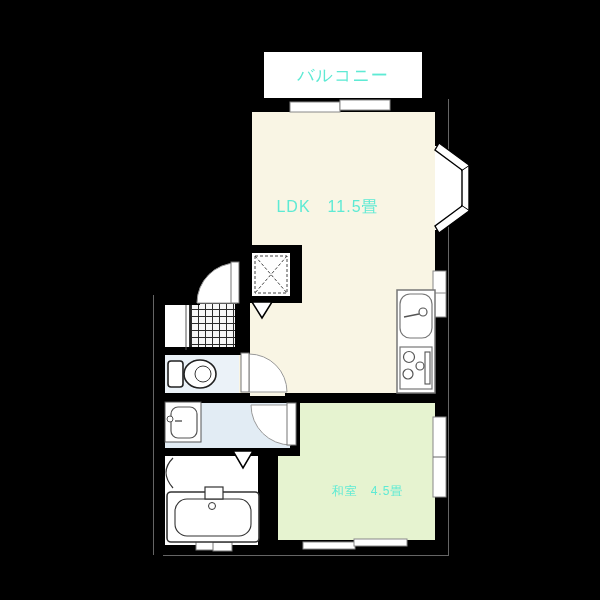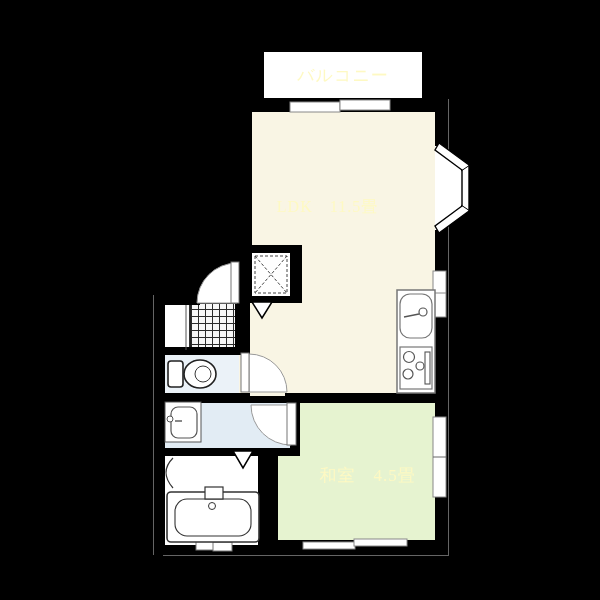--- a/index.html
+++ b/index.html
@@ -8,22 +8,22 @@
     --washitsu-floor:#E6F3D0; --wet-floor:#E2ECF4; --toilet-floor:#EBF2F8;
     --line:#777777;
   }
   #canvas{position:relative;width:600px;height:600px;background:var(--background);
     overflow:hidden;font-family:"Liberation Sans","DejaVu Sans",sans-serif;}
   .room,.wall,.thinline,.label{position:absolute;box-sizing:border-box;}
   .wall{background:var(--wall);z-index:2;}
   .room{z-index:1;}
   .thinline{background:var(--line);z-index:2;opacity:.85;}
   svg.overlay{position:absolute;left:0;top:0;z-index:3;}
-  .label{z-index:4;color:#fef9c3;text-align:center;font-weight:500;
-    letter-spacing:1px;white-space:nowrap;font-family:Liberation Serif, serif;}
+  .label{z-index:4;color:#5eead4;text-align:center;font-weight:500;
+    letter-spacing:1px;white-space:nowrap;}
   .balcony{background:#fff;border:2px solid #000;}
   .ldk{background:var(--ldk-floor);}
   .washitsu{background:var(--washitsu-floor);}
   .wet{background:var(--wet-floor);}
   .toilet{background:var(--toilet-floor);}
   .white{background:#ffffff;}
   .cabinet{background:#fff;border:1px solid #333;}
   .tile{background:
     repeating-linear-gradient(0deg,#2b2b2b 0 1px,transparent 1px 7px),
     repeating-linear-gradient(90deg,#2b2b2b 0 1px,transparent 1px 7px),
@@ -159,14 +159,14 @@
       <circle cx="408" cy="374" r="5" stroke="#555" stroke-width="1.2"></circle>
       <circle cx="420" cy="366" r="4" stroke="#555" stroke-width="1.2"></circle>
       <rect x="425" y="352" width="5" height="32" stroke="#555" stroke-width="1.1"></rect>
     </g>
 
     <line x1="186" y1="305" x2="186" y2="350" stroke="#555" stroke-width="1"></line>
   </svg>
 
   <div class="label" style="left:262px;top:64px;width:162px;font-size:17px;">バルコニー</div>
   <div class="label" style="left:236px;top:197px;width:183px;font-size:16px;">LDK　11.5畳</div>
-  <div class="label" style="left:300px;top:464px;width:135px;font-size:17px;">和室　4.5畳</div>
+  <div class="label" style="left:300px;top:483px;width:135px;font-size:12px;">和室　4.5畳</div>
 </div>
 
 </body></html>

